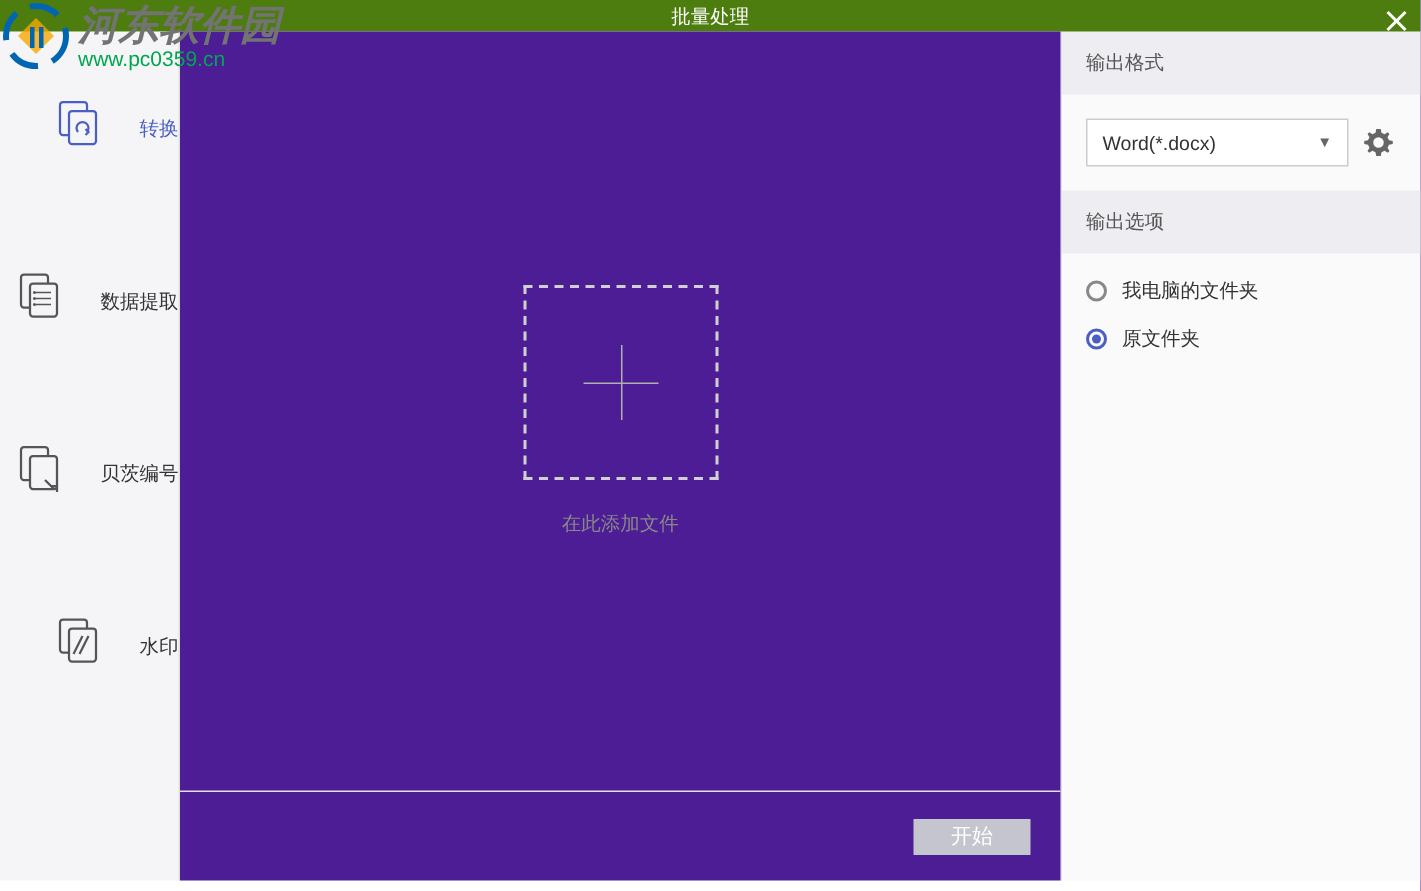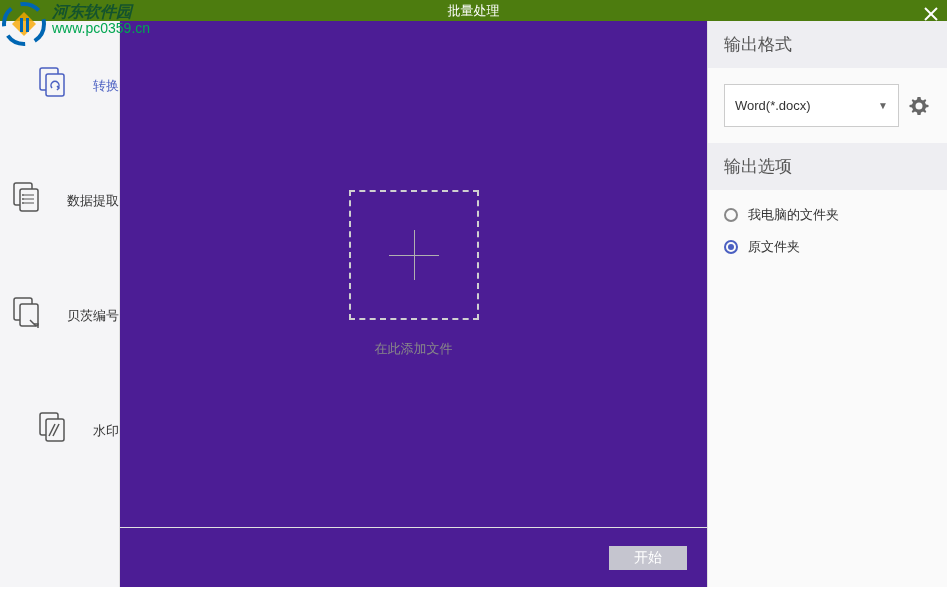--- a/index.html
+++ b/index.html
@@ -148,33 +148,33 @@
     }
     .right-panel {
       width: 240px;
       background: #fafafa;
       border-left: 1px solid #e0e0e0;
     }
     .panel-section-header {
       padding: 12px 16px;
       background: #eeeef2;
       color: #555;
-      font-size: 17px;
+      font-size: 13px;
     }
     .panel-section-body {
       padding: 16px;
     }
     .format-row {
       display: flex;
       align-items: center;
       gap: 8px;
     }
     .format-select {
       flex: 1;
-      height: 43px;
+      height: 32px;
       border: 1px solid #ccc;
       background: #fff;
       display: flex;
       align-items: center;
       justify-content: space-between;
       padding: 0 10px;
       font-size: 13px;
       color: #333;
       cursor: pointer;
     }
@@ -236,24 +236,24 @@
       height: 48px;
       position: relative;
     }
     .watermark-text {
       display: flex;
       flex-direction: column;
       margin-left: 4px;
       margin-top: 4px;
     }
     .watermark-text-top {
-      font-size: 16px;
+      font-size: 27px;
       font-weight: bold;
       font-style: italic;
-      color: #14532d;
+      color: #737373;
       line-height: 1;
     }
     .watermark-text-bottom {
       font-size: 14px;
       color: #00a651;
       line-height: 1.2;
     }
   </style>
 </head>
 <body>

